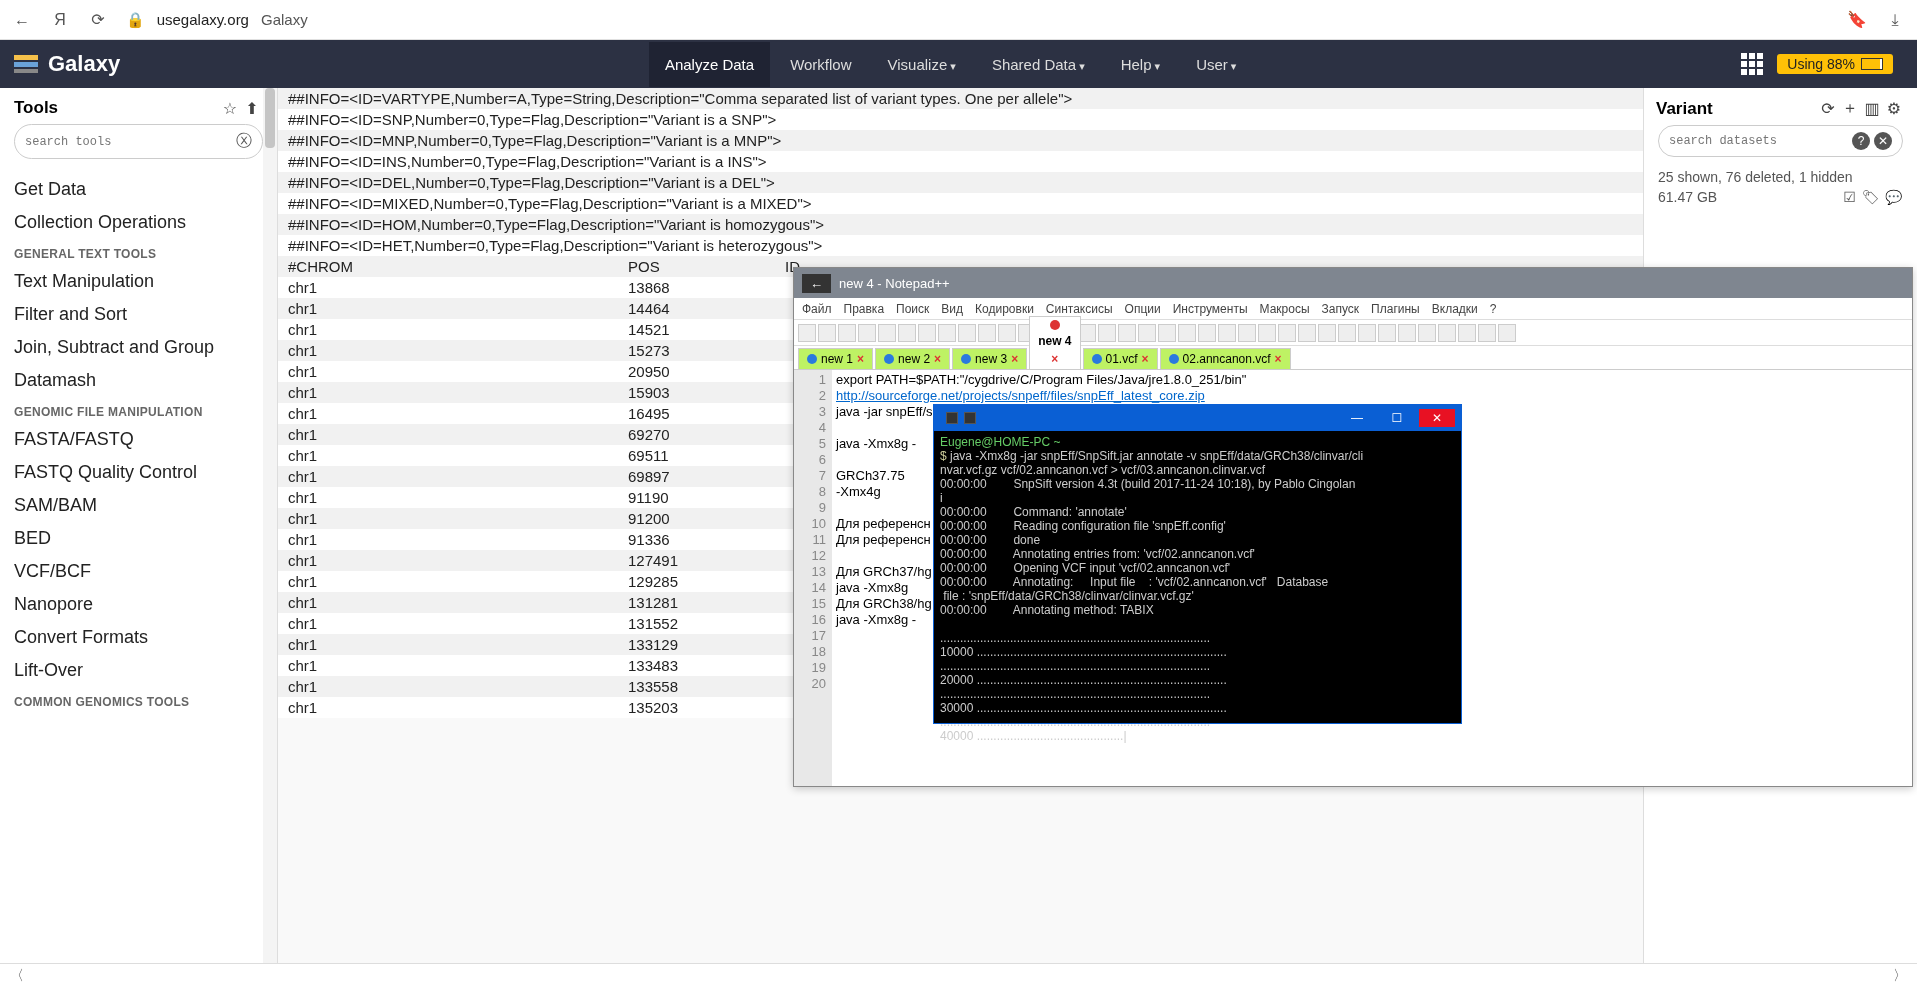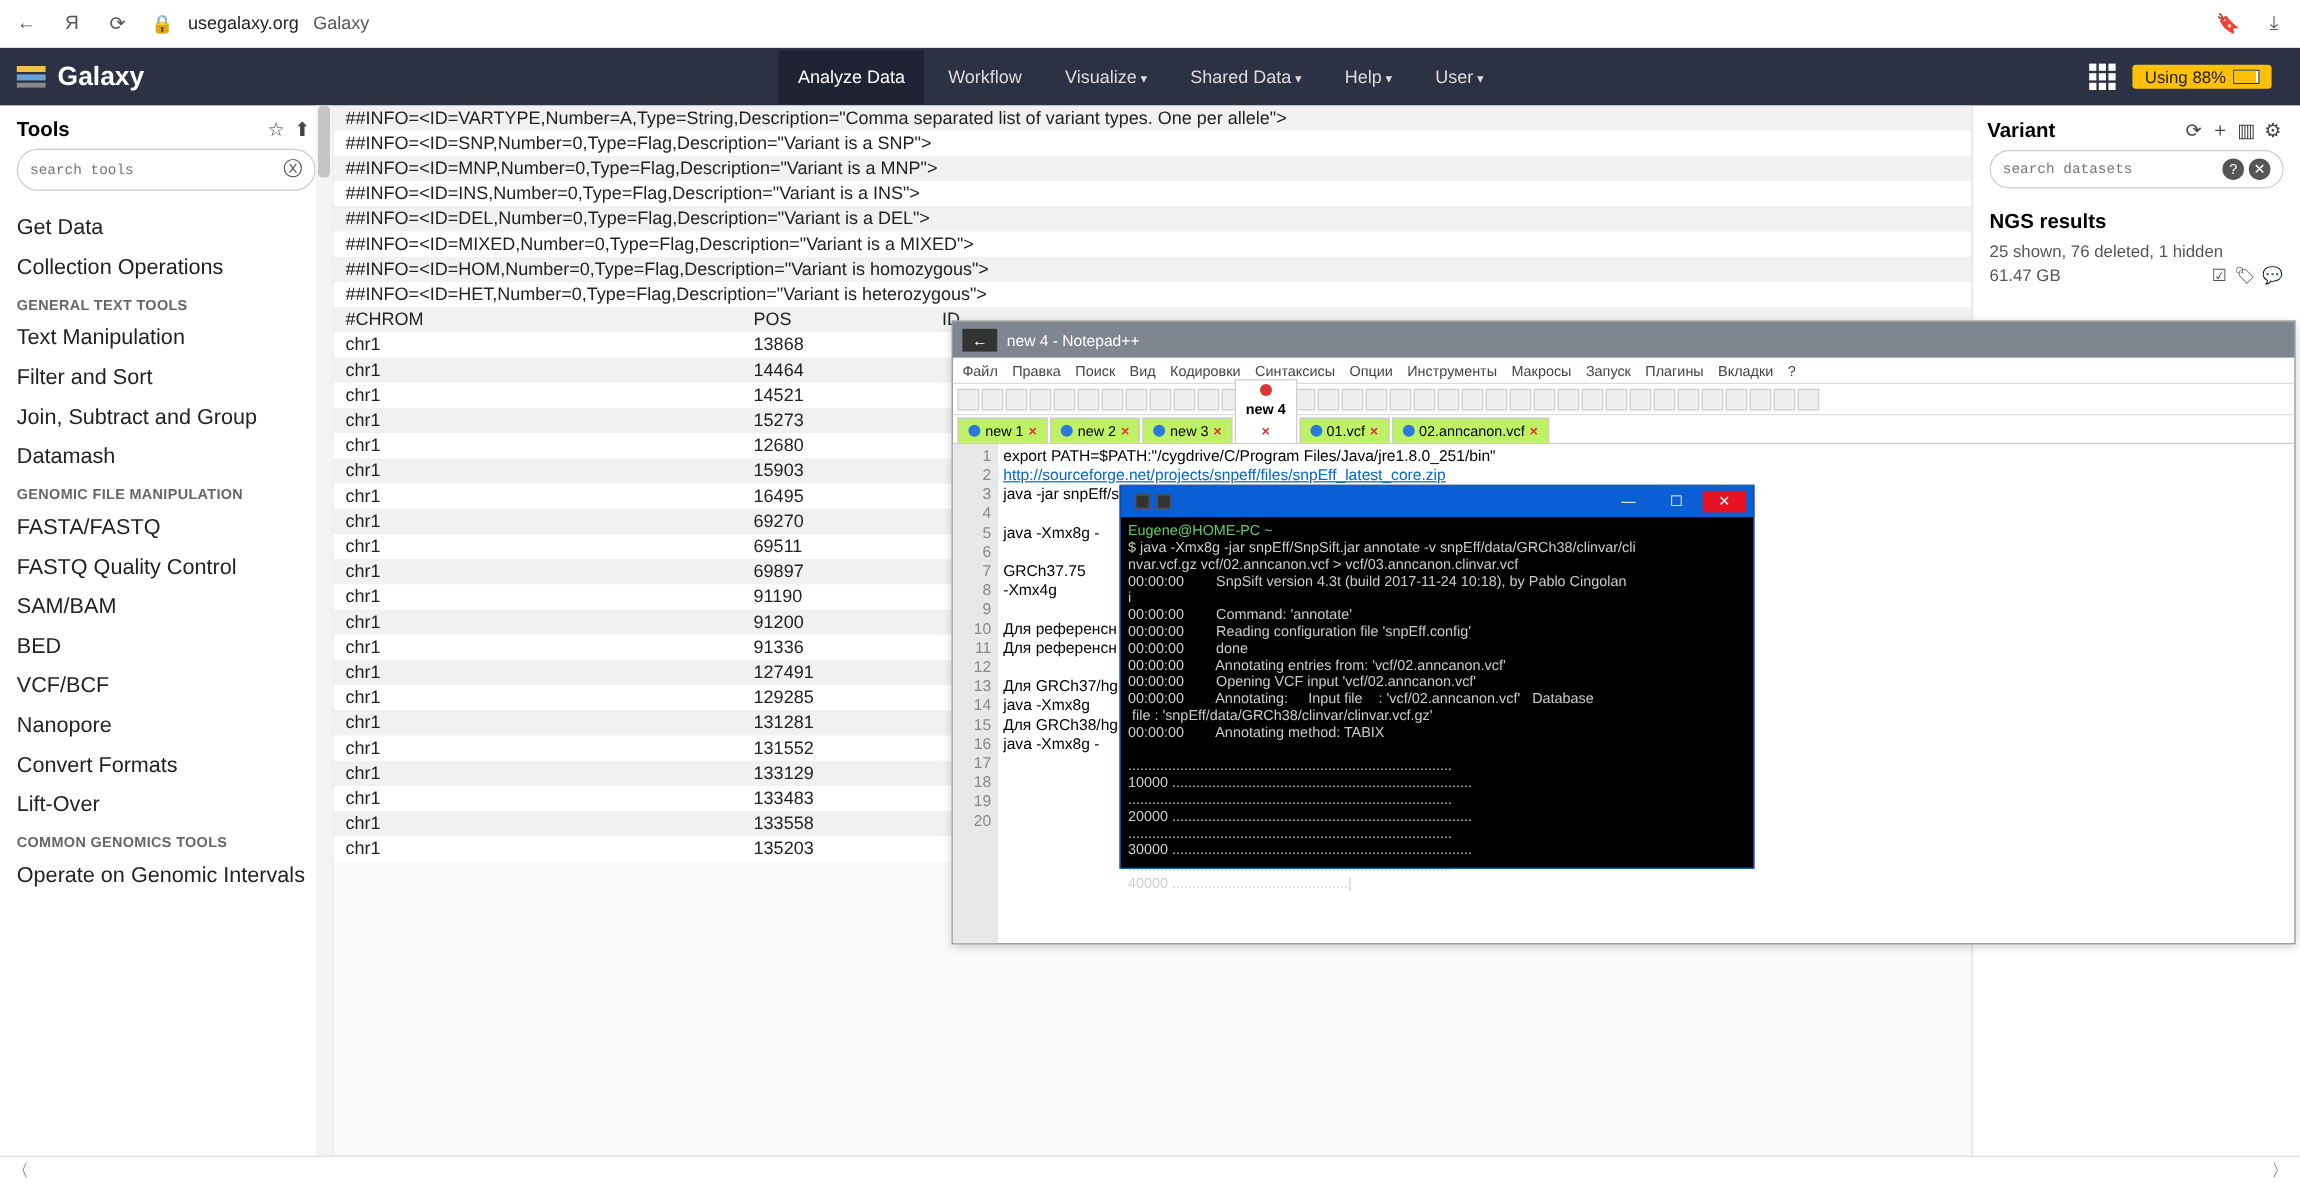--- a/index.html
+++ b/index.html
@@ -173,21 +173,20 @@
         <div class="tool-section">GENOMIC FILE MANIPULATION</div>
         <div class="tool-link">FASTA/FASTQ</div>
         <div class="tool-link">FASTQ Quality Control</div>
         <div class="tool-link">SAM/BAM</div>
         <div class="tool-link">BED</div>
         <div class="tool-link">VCF/BCF</div>
         <div class="tool-link">Nanopore</div>
         <div class="tool-link">Convert Formats</div>
         <div class="tool-link">Lift-Over</div>
         <div class="tool-section">COMMON GENOMICS TOOLS</div>
-        <div class="tool-link">Operate on Genomic Intervals</div>
       </div>
     <div class="left-scroll"></div>
   </div>
 
   <div class="center-panel">
     <div class="data-table" id="data-table">
         <div class="data-row">
           <div class="col-full">##INFO=&lt;ID=VARTYPE,Number=A,Type=String,Description="Comma separated list of variant types. One per allele"&gt;</div>
         </div>
         <div class="data-row">
@@ -235,21 +234,21 @@
           <div class="col-rest">.</div>
         </div>
         <div class="data-row">
           <div class="col-chrom">chr1</div>
           <div class="col-pos">15273</div>
           <div class="col-id"></div>
           <div class="col-rest">.</div>
         </div>
         <div class="data-row">
           <div class="col-chrom">chr1</div>
-          <div class="col-pos">12680</div>
+          <div class="col-pos">20950</div>
           <div class="col-id"></div>
           <div class="col-rest">.</div>
         </div>
         <div class="data-row">
           <div class="col-chrom">chr1</div>
           <div class="col-pos">15903</div>
           <div class="col-id"></div>
           <div class="col-rest">.</div>
         </div>
         <div class="data-row">
@@ -353,21 +352,20 @@
       <span class="ico">▥</span>
       <span class="ico">⚙</span>
     </div>
     <div class="search-wrap">
       <div class="search-box">
         <input placeholder="search datasets" style="">
         <span class="help">?</span>
         <span class="clear-c">✕</span>
       </div>
     </div>
-    <div class="hist-title">NGS results</div>
     <div class="hist-sub">25 shown, 76 deleted, 1 hidden</div>
     <div class="hist-sub" style="display:flex;align-items:center;">
       <span>61.47 GB</span>
       <span class="hist-icons">
         <span>☑</span>
         <span>🏷</span>
         <span>💬</span>
       </span>
     </div>
   </div>

